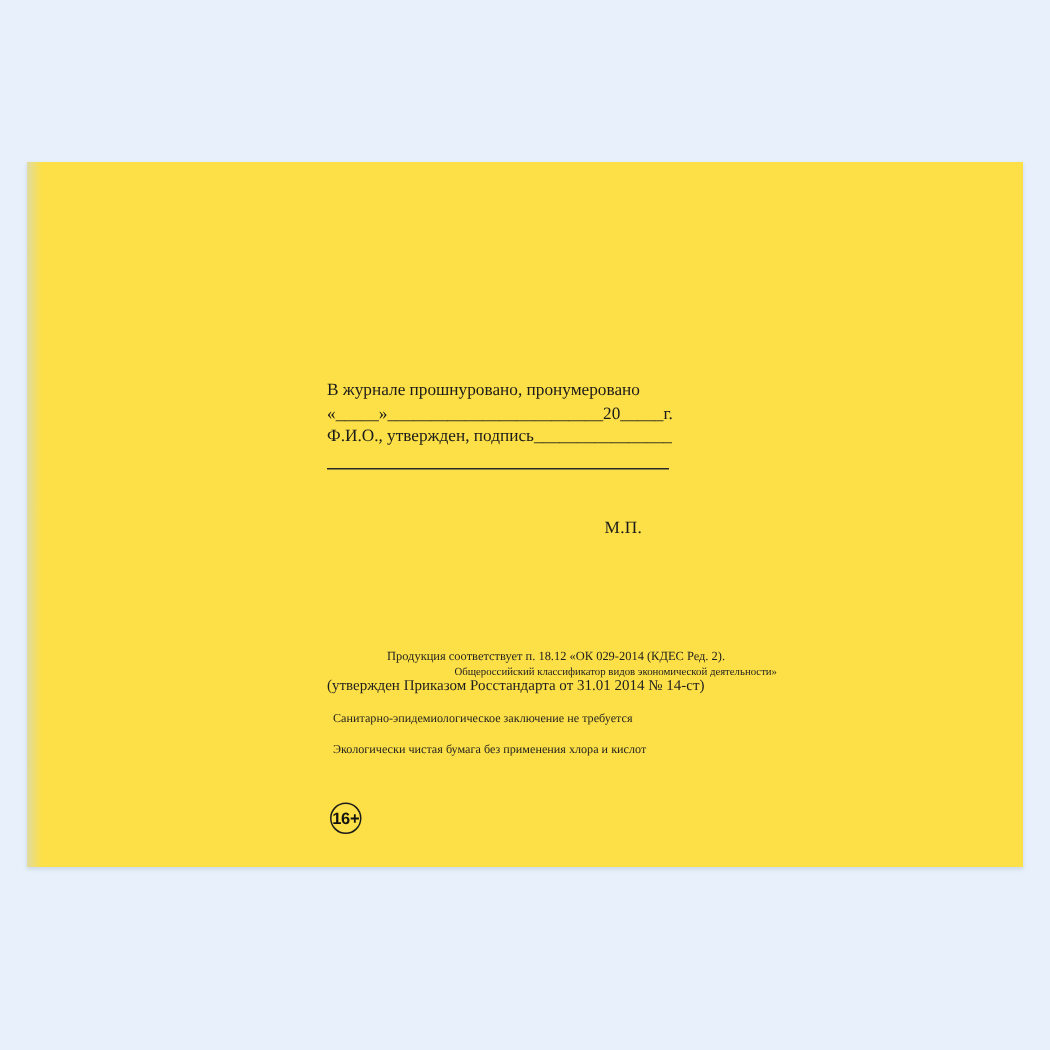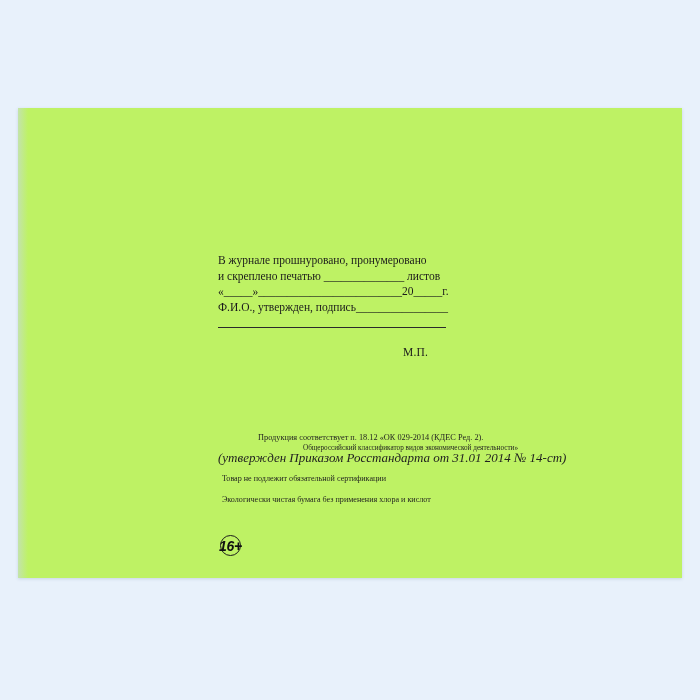--- a/index.html
+++ b/index.html
@@ -18,21 +18,21 @@
     width: 700px;
     height: 700px;
   }
   
   .sheet {
     position: absolute;
     left: 18px;
     top: 108px;
     width: 664px;
     height: 470px;
-    background: #bef264;
+    background: #fde047;
     box-shadow: 0 1px 3px rgba(60,90,130,0.18);
   }
   .sheet::after {
     
     content: "";
     position: absolute;
     left: 0;
     top: 0;
     bottom: 0;
     width: 10px;
@@ -83,23 +83,22 @@
     white-space: nowrap;
     padding-left: 40px;
   }
   .legal .l2 {
     font-size: 7.2px;
     line-height: 10px;
     white-space: nowrap;
     text-align: right;
   }
   .legal .l3 {
-    font-size: 13px;
+    font-size: 10px;
     line-height: 10px;
-    font-style: italic;
     white-space: nowrap;
   }
   .legal .para {
     font-size: 8.1px;
     line-height: 11px;
     margin-top: 10px;
     padding-left: 4px;
     white-space: nowrap;
   }
 
@@ -113,26 +112,25 @@
     gap: 6px;
   }
   .agemark {
     width: 19px;
     height: 19px;
     border: 1.3px solid #1b1b1b;
     border-radius: 50%;
     display: flex;
     align-items: center;
     justify-content: center;
-    font-size: 14px;
+    font-size: 11px;
     font-weight: bold;
     font-family: "Liberation Sans", sans-serif;
     color: #111;
     letter-spacing: -0.2px;
-    font-style: italic;
   }
   .agetext .t1 {
     font-size: 8.3px;
     line-height: 10px;
     white-space: nowrap;
   }
   .agetext .t2 {
     font-size: 6.2px;
     line-height: 8px;
     font-style: italic;
@@ -142,33 +140,32 @@
 </style>
 </head>
 <body>
 
 <div class="stage">
 
   <div class="sheet">
 
     <div class="seal-block">
       <div class="ln">В журнале прошнуровано, пронумеровано</div>
-      <div class="ln">и скреплено печатью ______________ листов</div>
       <div class="ln">«_____»_________________________20_____г.</div>
       <div class="ln">Ф.И.О., утвержден, подпись________________</div>
       <span class="rule"></span>
     </div>
 
     <div class="mp">М.П.</div>
 
     <div class="legal">
       <div class="l1">Продукция соответствует п. 18.12 «ОК 029-2014 (КДЕС Ред. 2).</div>
       <div class="l2">Общероссийский классификатор видов экономической деятельности»</div>
       <div class="l3">(утвержден Приказом Росстандарта от 31.01 2014 № 14-ст)</div>
-      <div class="para">Товар не подлежит обязательной сертификации</div>
+      <div class="para">Санитарно-эпидемиологическое заключение не требуется</div>
       <div class="para">Экологически чистая бумага без применения хлора и кислот</div>
     </div>
 
     <div class="agerow">
       <div class="agemark">16+</div>
     </div>
 
   </div>
 </div>
 

